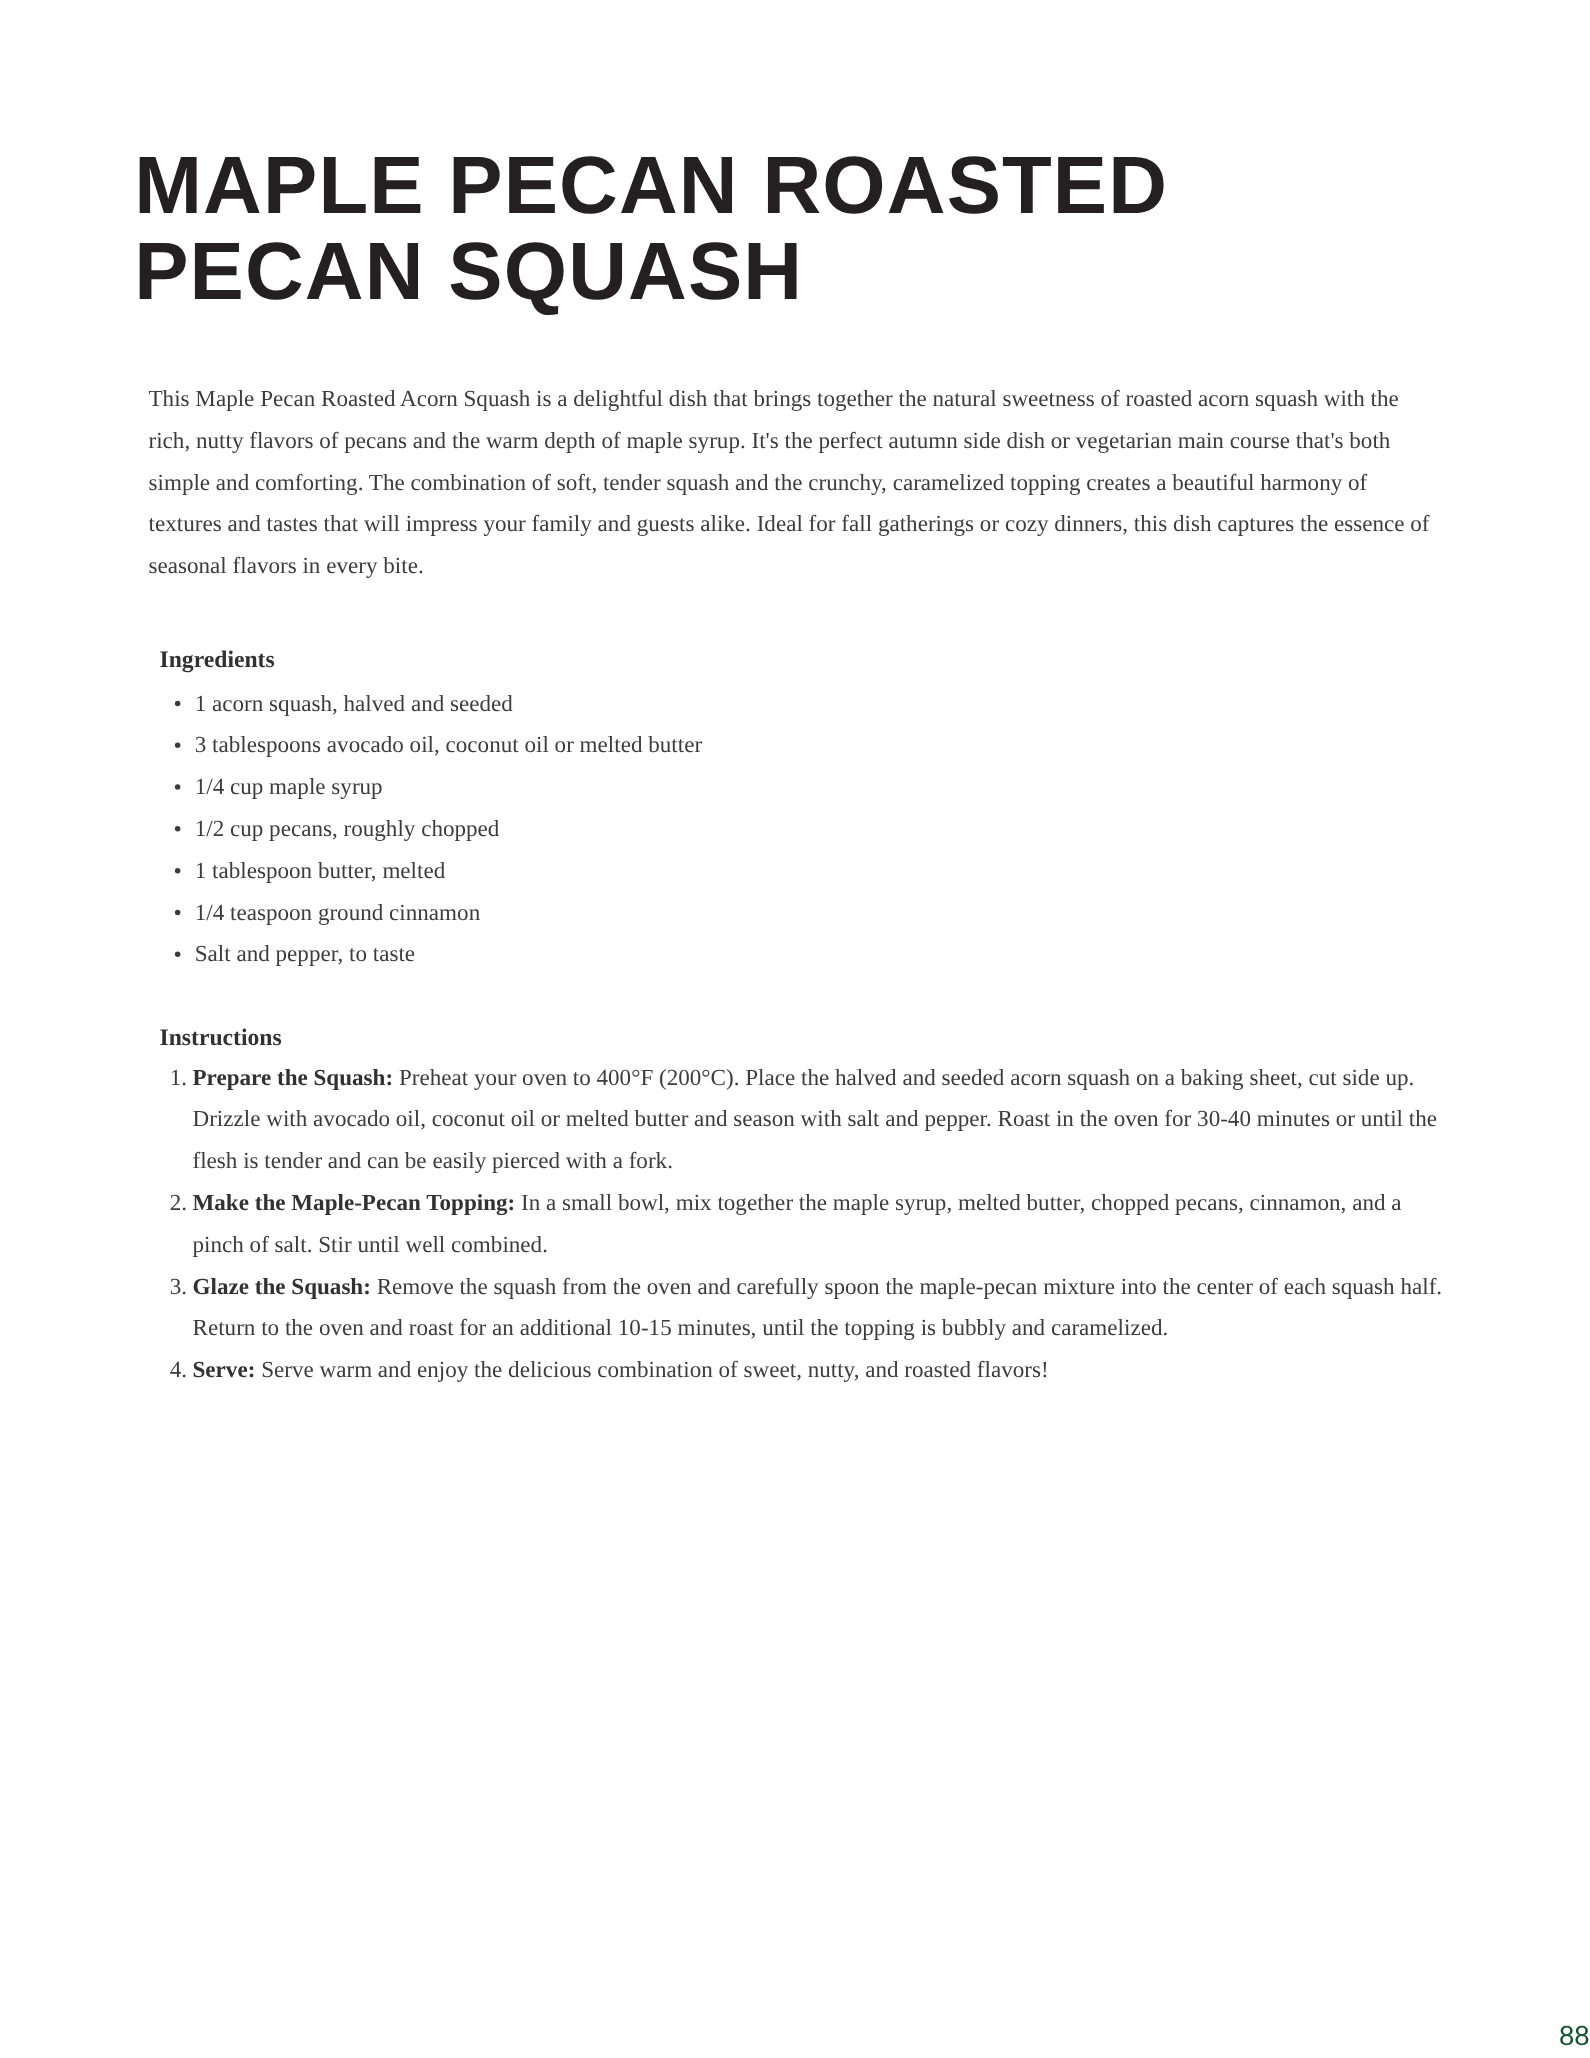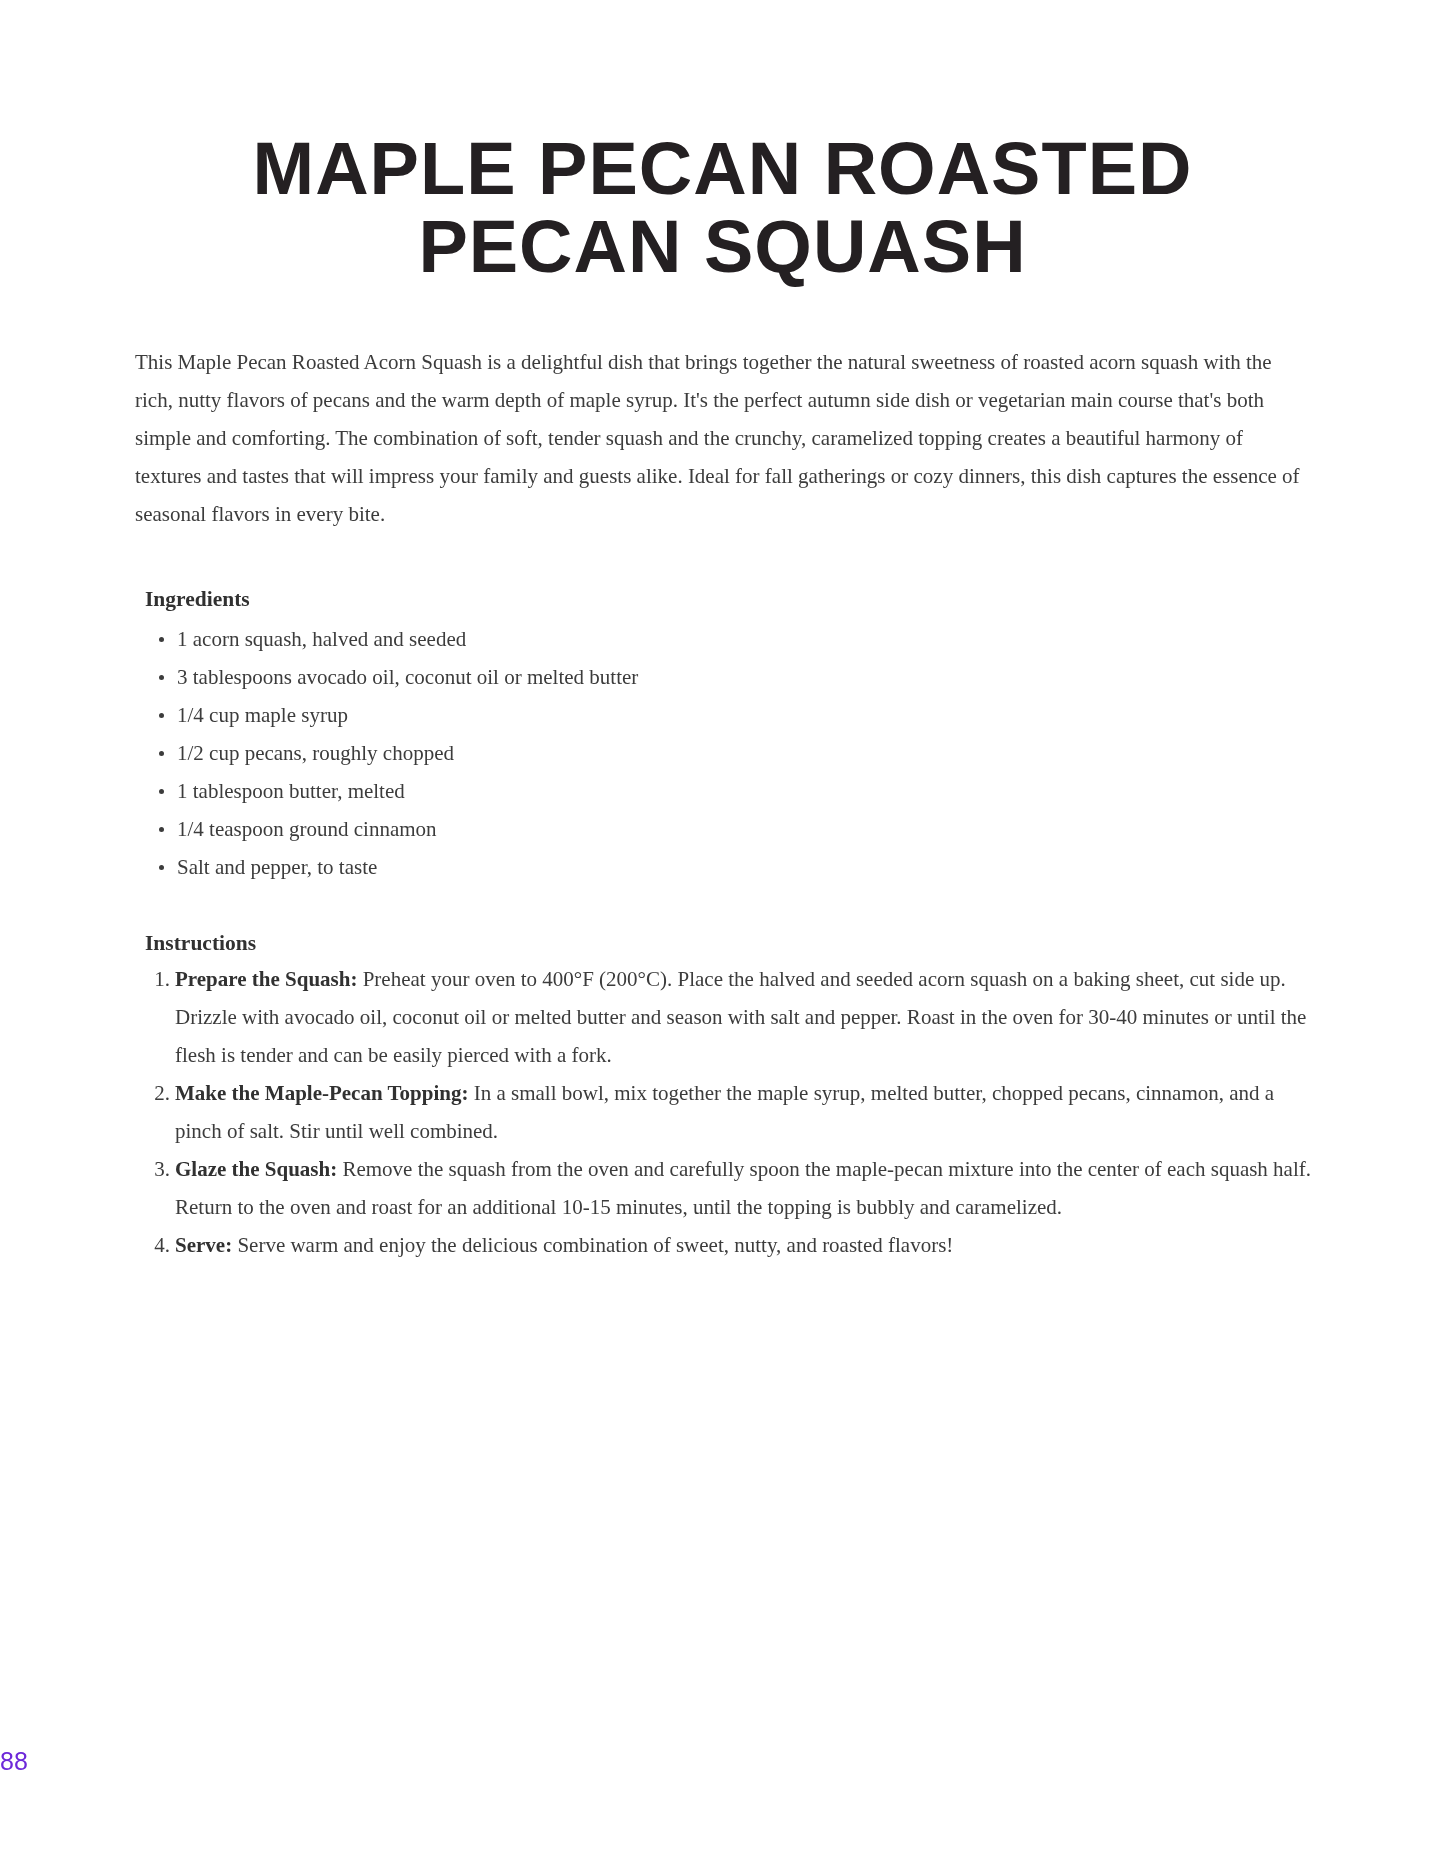--- a/index.html
+++ b/index.html
@@ -19,21 +19,20 @@
     position: relative;
     width: 1445px;
     height: 1871px;
     background: #ffffff;
   }
   .content {
     padding: 0 122px;
   }
   .recipe-title {
     margin: 130px 0 0 0;
-    text-align: center;
     font-family: "Liberation Sans", sans-serif;
     font-weight: bold;
     font-size: 74px;
     line-height: 78px;
     letter-spacing: 1px;
     color: #242022;
   }
   .recipe-title .title-line {
     display: block;
   }
@@ -102,28 +101,28 @@
     width: 48px;
     text-align: right;
     color: #3c3c3c;
   }
   .step-label {
     font-weight: bold;
     color: #313131;
   }
   .page-number {
     position: absolute;
-    top: 1616px;
+    top: 1706px;
     left: 0;
     width: 100%;
-    text-align: left;
+    text-align: right;
     font-family: "Liberation Sans", sans-serif;
     font-size: 25px;
     line-height: 30px;
-    color: #6d28d9;
+    color: #14532d;
   }
 </style>
 </head>
 <body>
 
 <div class="page">
   <div class="content">
 
     <h1 class="recipe-title">
       <span class="title-line">MAPLE PECAN ROASTED</span>

